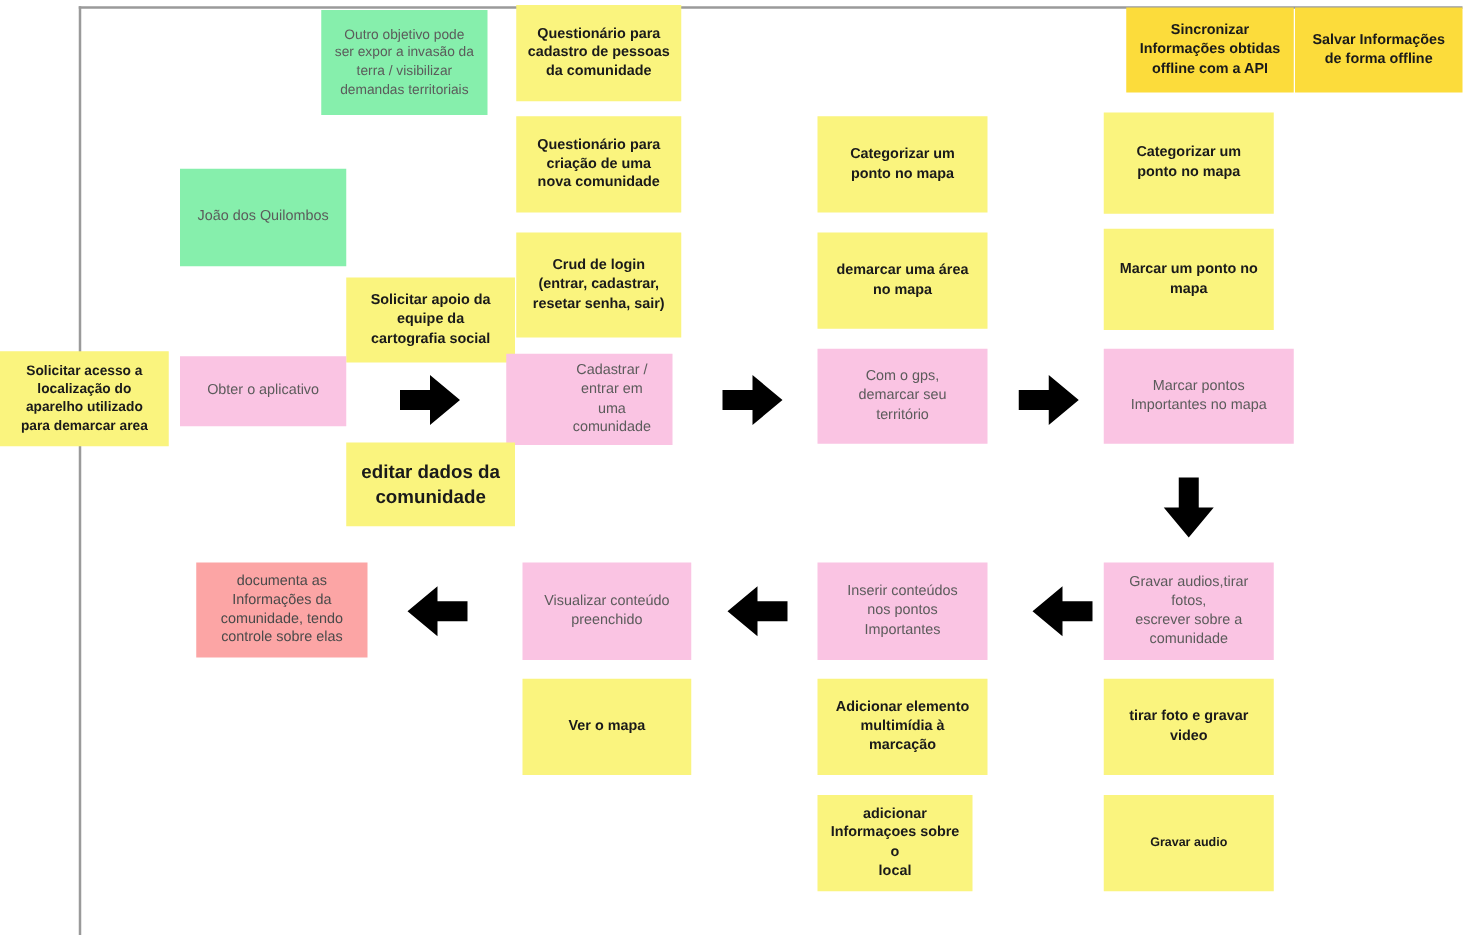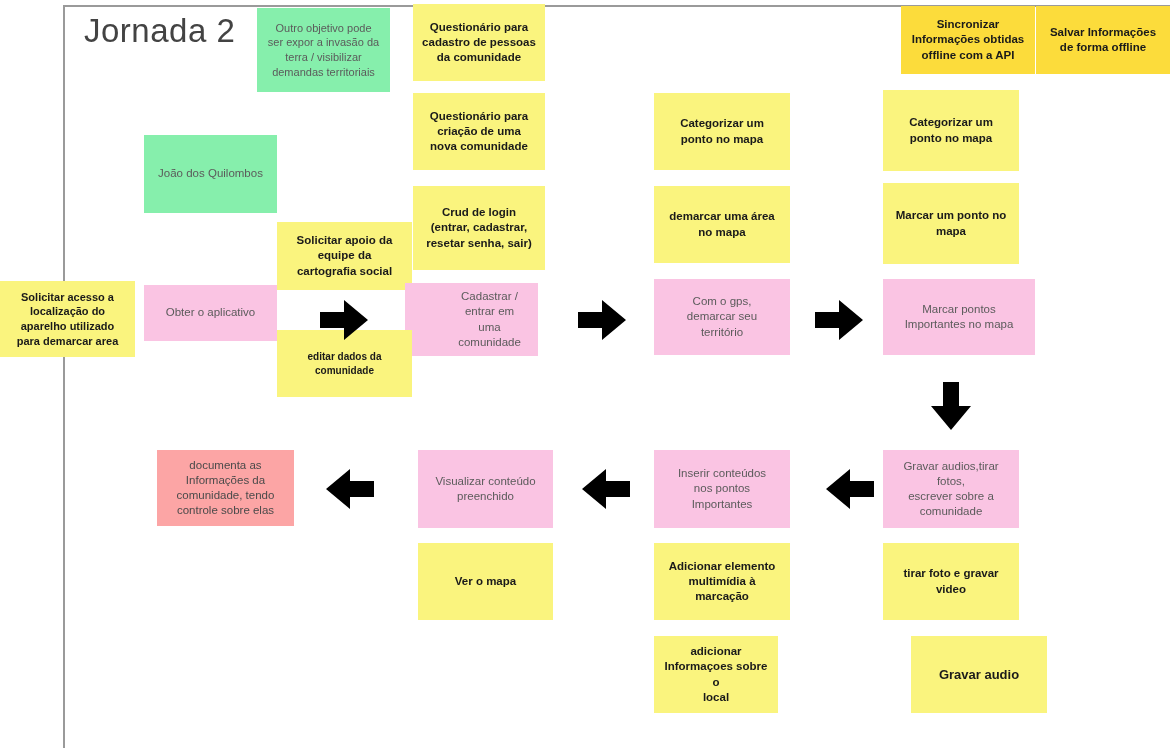--- a/index.html
+++ b/index.html
@@ -65,21 +65,20 @@
     position: absolute;
   }
   .arrow svg { display: block; }
 </style>
 </head>
 <body>
 
 <div id="board">
   <div class="rule-h"></div>
   <div class="rule-v"></div>
-  <div class="title">Jornada 2</div>
   <div id="cards-layer">
       <div class="card cyan" style="left: 257px; top: 8px; width: 133px; height: 84px; font-size: 11px;">Outro objetivo pode
 ser expor a invasão da
 terra / visibilizar
 demandas territoriais</div>
       <div class="card yellow" style="left: 413px; top: 4px; width: 132px; height: 77px; font-size: 11.5px;">Questionário para
 cadastro de pessoas
 da comunidade</div>
       <div class="card gold" style="left: 901px; top: 6px; width: 134px; height: 68px; font-size: 11.5px;">Sincronizar
 Informações obtidas
@@ -109,21 +108,21 @@
 aparelho utilizado
 para demarcar area</div>
       <div class="card pink" style="left: 144px; top: 285px; width: 133px; height: 56px; font-size: 11.5px;">Obter o aplicativo</div>
       <div class="card pink" style="left: 405px; top: 283px; width: 133px; height: 73px; font-size: 11.5px; padding-left: 44px;">Cadastrar / entrar em
 uma comunidade</div>
       <div class="card pink" style="left: 654px; top: 279px; width: 136px; height: 76px; font-size: 11.5px;">Com o gps,
 demarcar seu
 território</div>
       <div class="card pink" style="left: 883px; top: 279px; width: 152px; height: 76px; font-size: 11.5px;">Marcar pontos
 Importantes no mapa</div>
-      <div class="card yellow" style="left: 277px; top: 330px; width: 135px; height: 67px; font-size: 10px;">editar dados da
+      <div class="card yellow" style="left: 277px; top: 354px; width: 135px; height: 67px; font-size: 15px;">editar dados da
 comunidade</div>
       <div class="card green" style="left: 157px; top: 450px; width: 137px; height: 76px; font-size: 11.5px;">documenta as
 Informações da
 comunidade, tendo
 controle sobre elas</div>
       <div class="card pink" style="left: 418px; top: 450px; width: 135px; height: 78px; font-size: 11.5px;">Visualizar conteúdo
 preenchido</div>
       <div class="card pink" style="left: 654px; top: 450px; width: 136px; height: 78px; font-size: 11.5px;">Inserir conteúdos
 nos pontos
 Importantes</div>
@@ -133,21 +132,21 @@
 comunidade</div>
       <div class="card yellow" style="left: 418px; top: 543px; width: 135px; height: 77px; font-size: 11.5px;">Ver o mapa</div>
       <div class="card yellow" style="left: 654px; top: 543px; width: 136px; height: 77px; font-size: 11.5px;">Adicionar elemento
 multimídia à
 marcação</div>
       <div class="card yellow" style="left: 883px; top: 543px; width: 136px; height: 77px; font-size: 11.5px;">tirar foto e gravar
 video</div>
       <div class="card yellow" style="left: 654px; top: 636px; width: 124px; height: 77px; font-size: 11.5px;">adicionar
 Informaçoes sobre o
 local</div>
-      <div class="card yellow" style="left: 883px; top: 636px; width: 136px; height: 77px; font-size: 13px; margin-left: 28px;">Gravar audio</div>
+      <div class="card yellow" style="left: 883px; top: 636px; width: 136px; height: 77px; font-size: 10px;">Gravar audio</div>
     </div>
   <div id="arrows-layer">
       <div class="arrow" style="left: 318px; top: 296px; width: 52px; height: 48px;">
         <svg width="52" height="48" viewBox="0 0 52 48">
           <path d="M2,16 L26,16 L26,4 L50,24 L26,44 L26,32 L2,32 Z" fill="#000000"></path>
         </svg>
       </div>
       <div class="arrow" style="left: 576px; top: 296px; width: 52px; height: 48px;">
         <svg width="52" height="48" viewBox="0 0 52 48">
           <path d="M2,16 L26,16 L26,4 L50,24 L26,44 L26,32 L2,32 Z" fill="#000000"></path>

